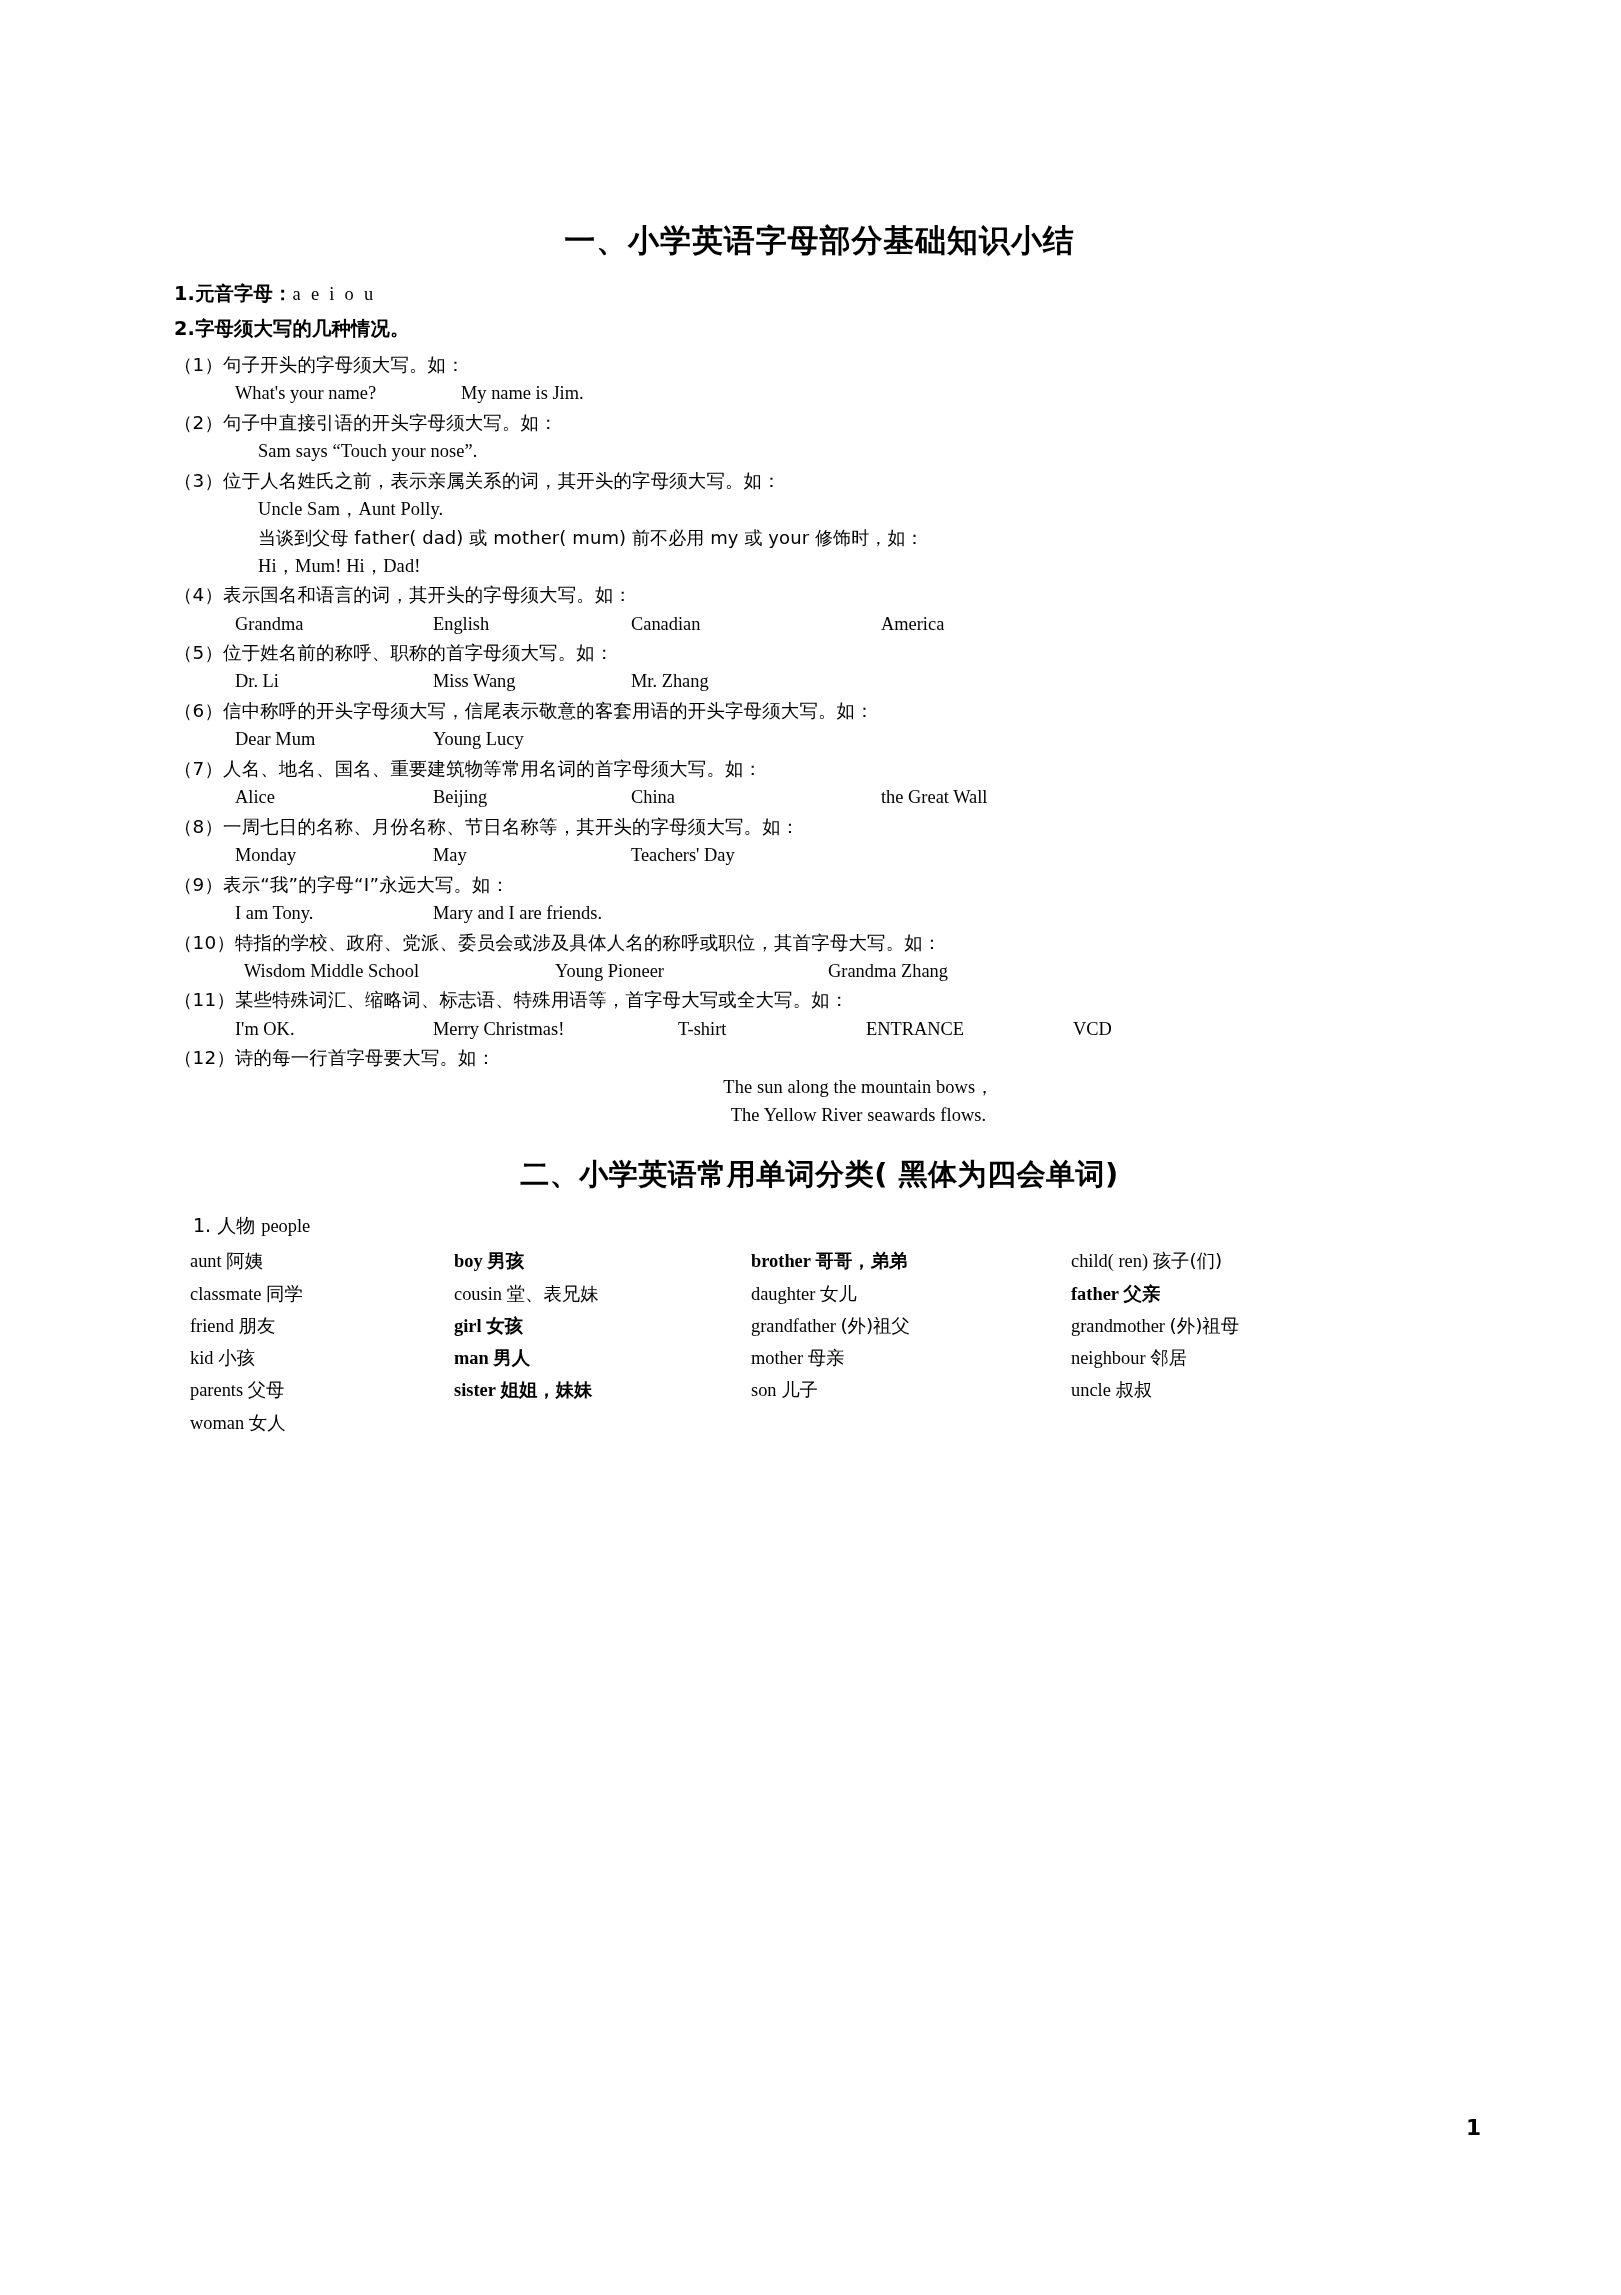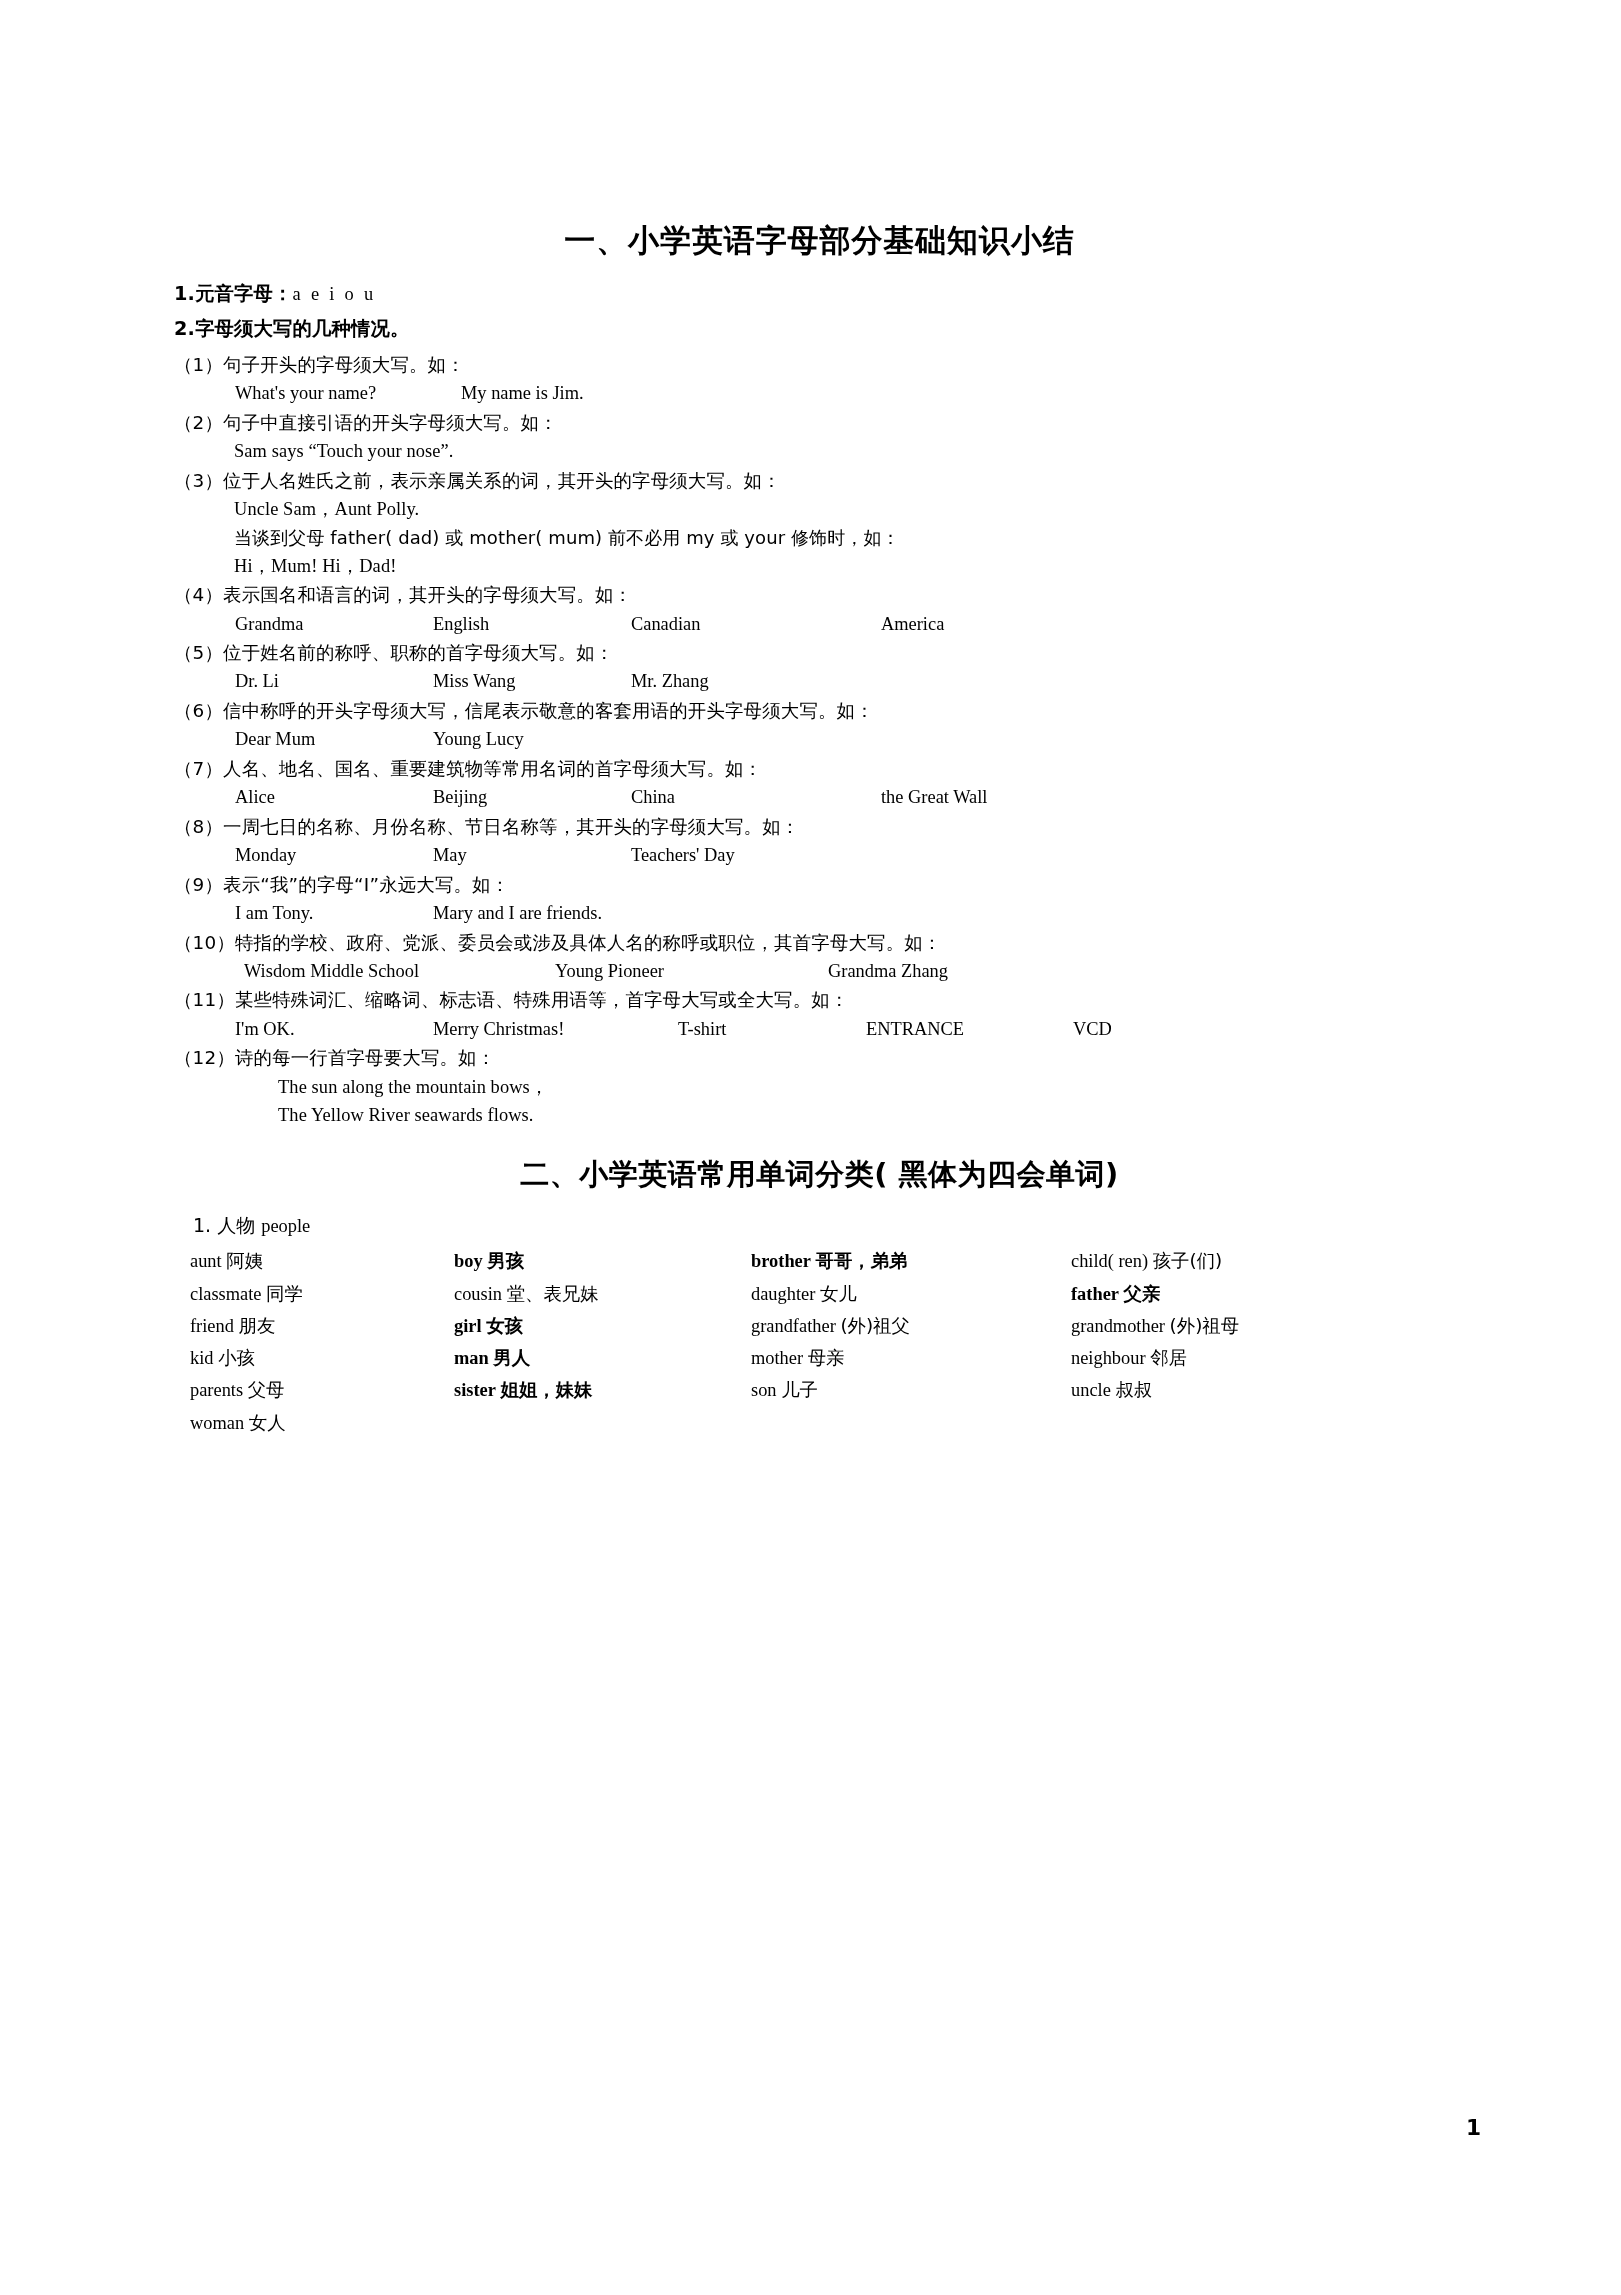--- a/index.html
+++ b/index.html
@@ -76,26 +76,27 @@
     font-family: "DejaVu Sans", sans-serif;
     font-size: 18.4px;
     line-height: 1.55;
     letter-spacing: 0.2px;
     font-weight: normal;
   }
   .rule-ex {
     font-family: "Liberation Serif", serif;
     font-size: 18.4px;
     line-height: 1.55;
-    margin-left: 60px;
+    margin-left: 84px;
     letter-spacing: 0.1px;
     white-space: pre;
   }
   .rule-ex.indent-wide {
-    margin-left: 104px;
+    margin-left: 78px;
+    text-align: center;
   }
   .rule-ex-cols {
     font-family: "Liberation Serif", serif;
     font-size: 18.4px;
     line-height: 1.55;
     margin-left: 61px;
     display: flex;
   }
   .rule-ex-cols span { display: inline-block; }
 

